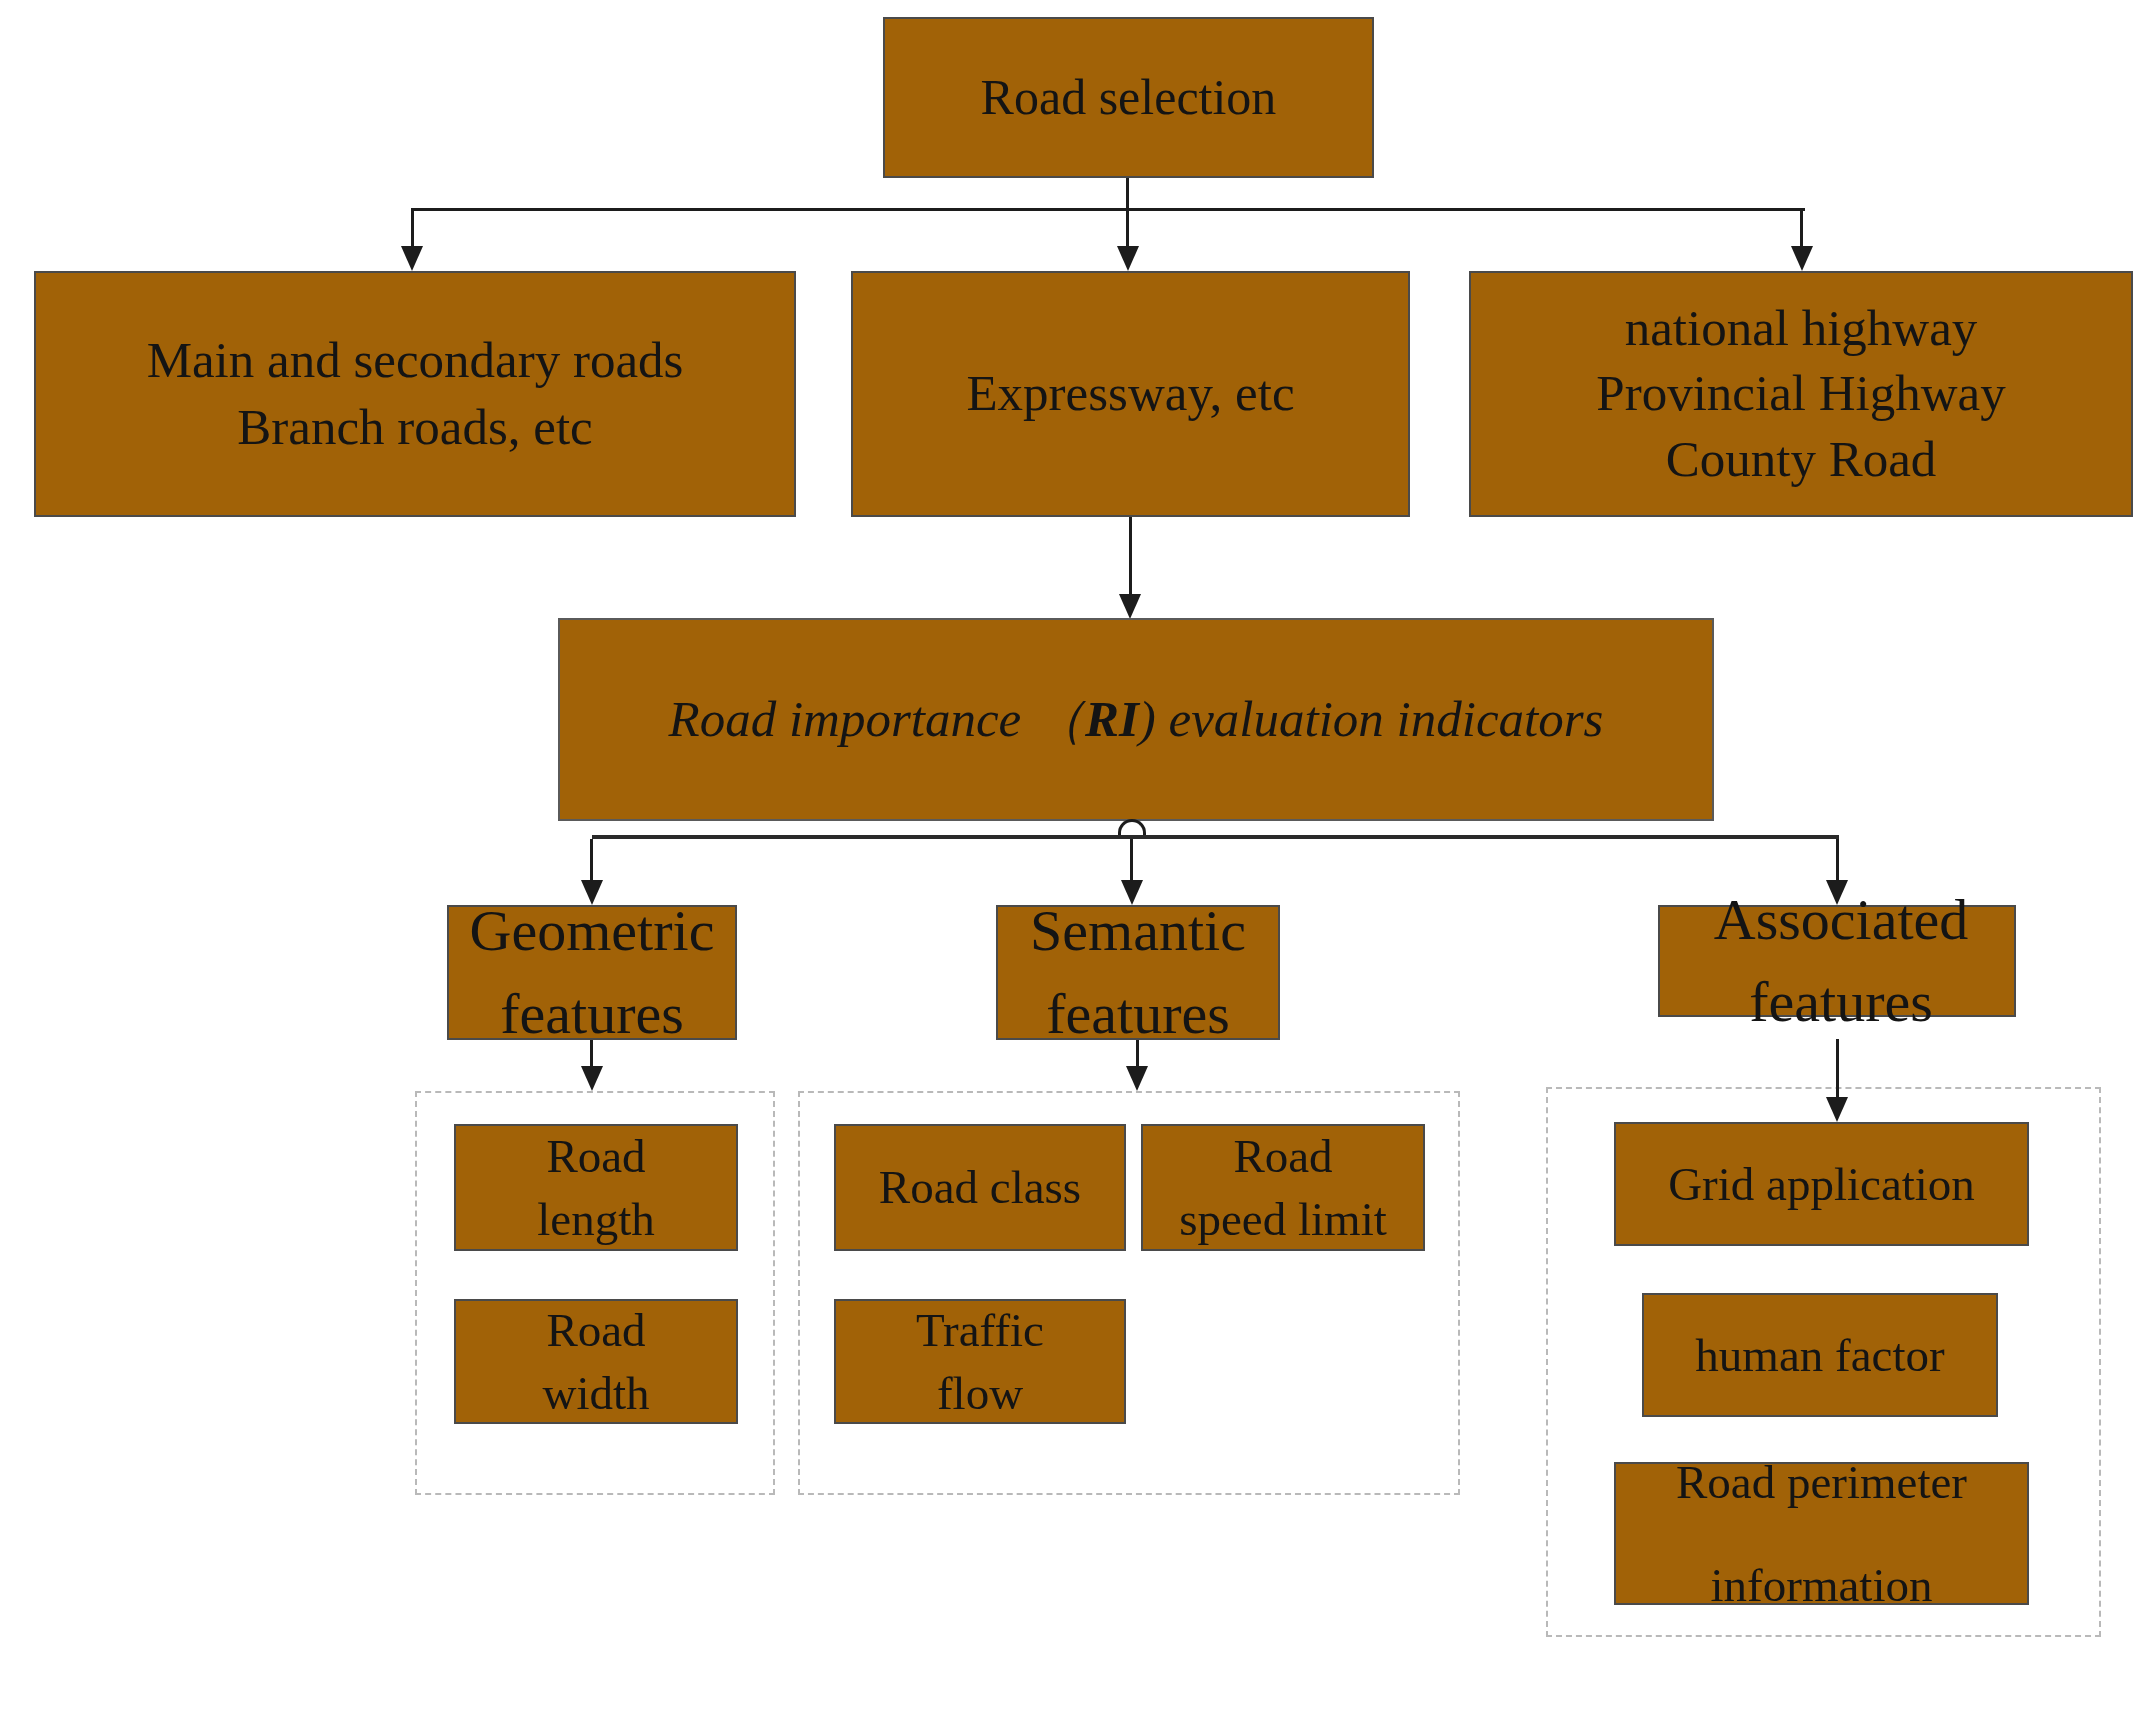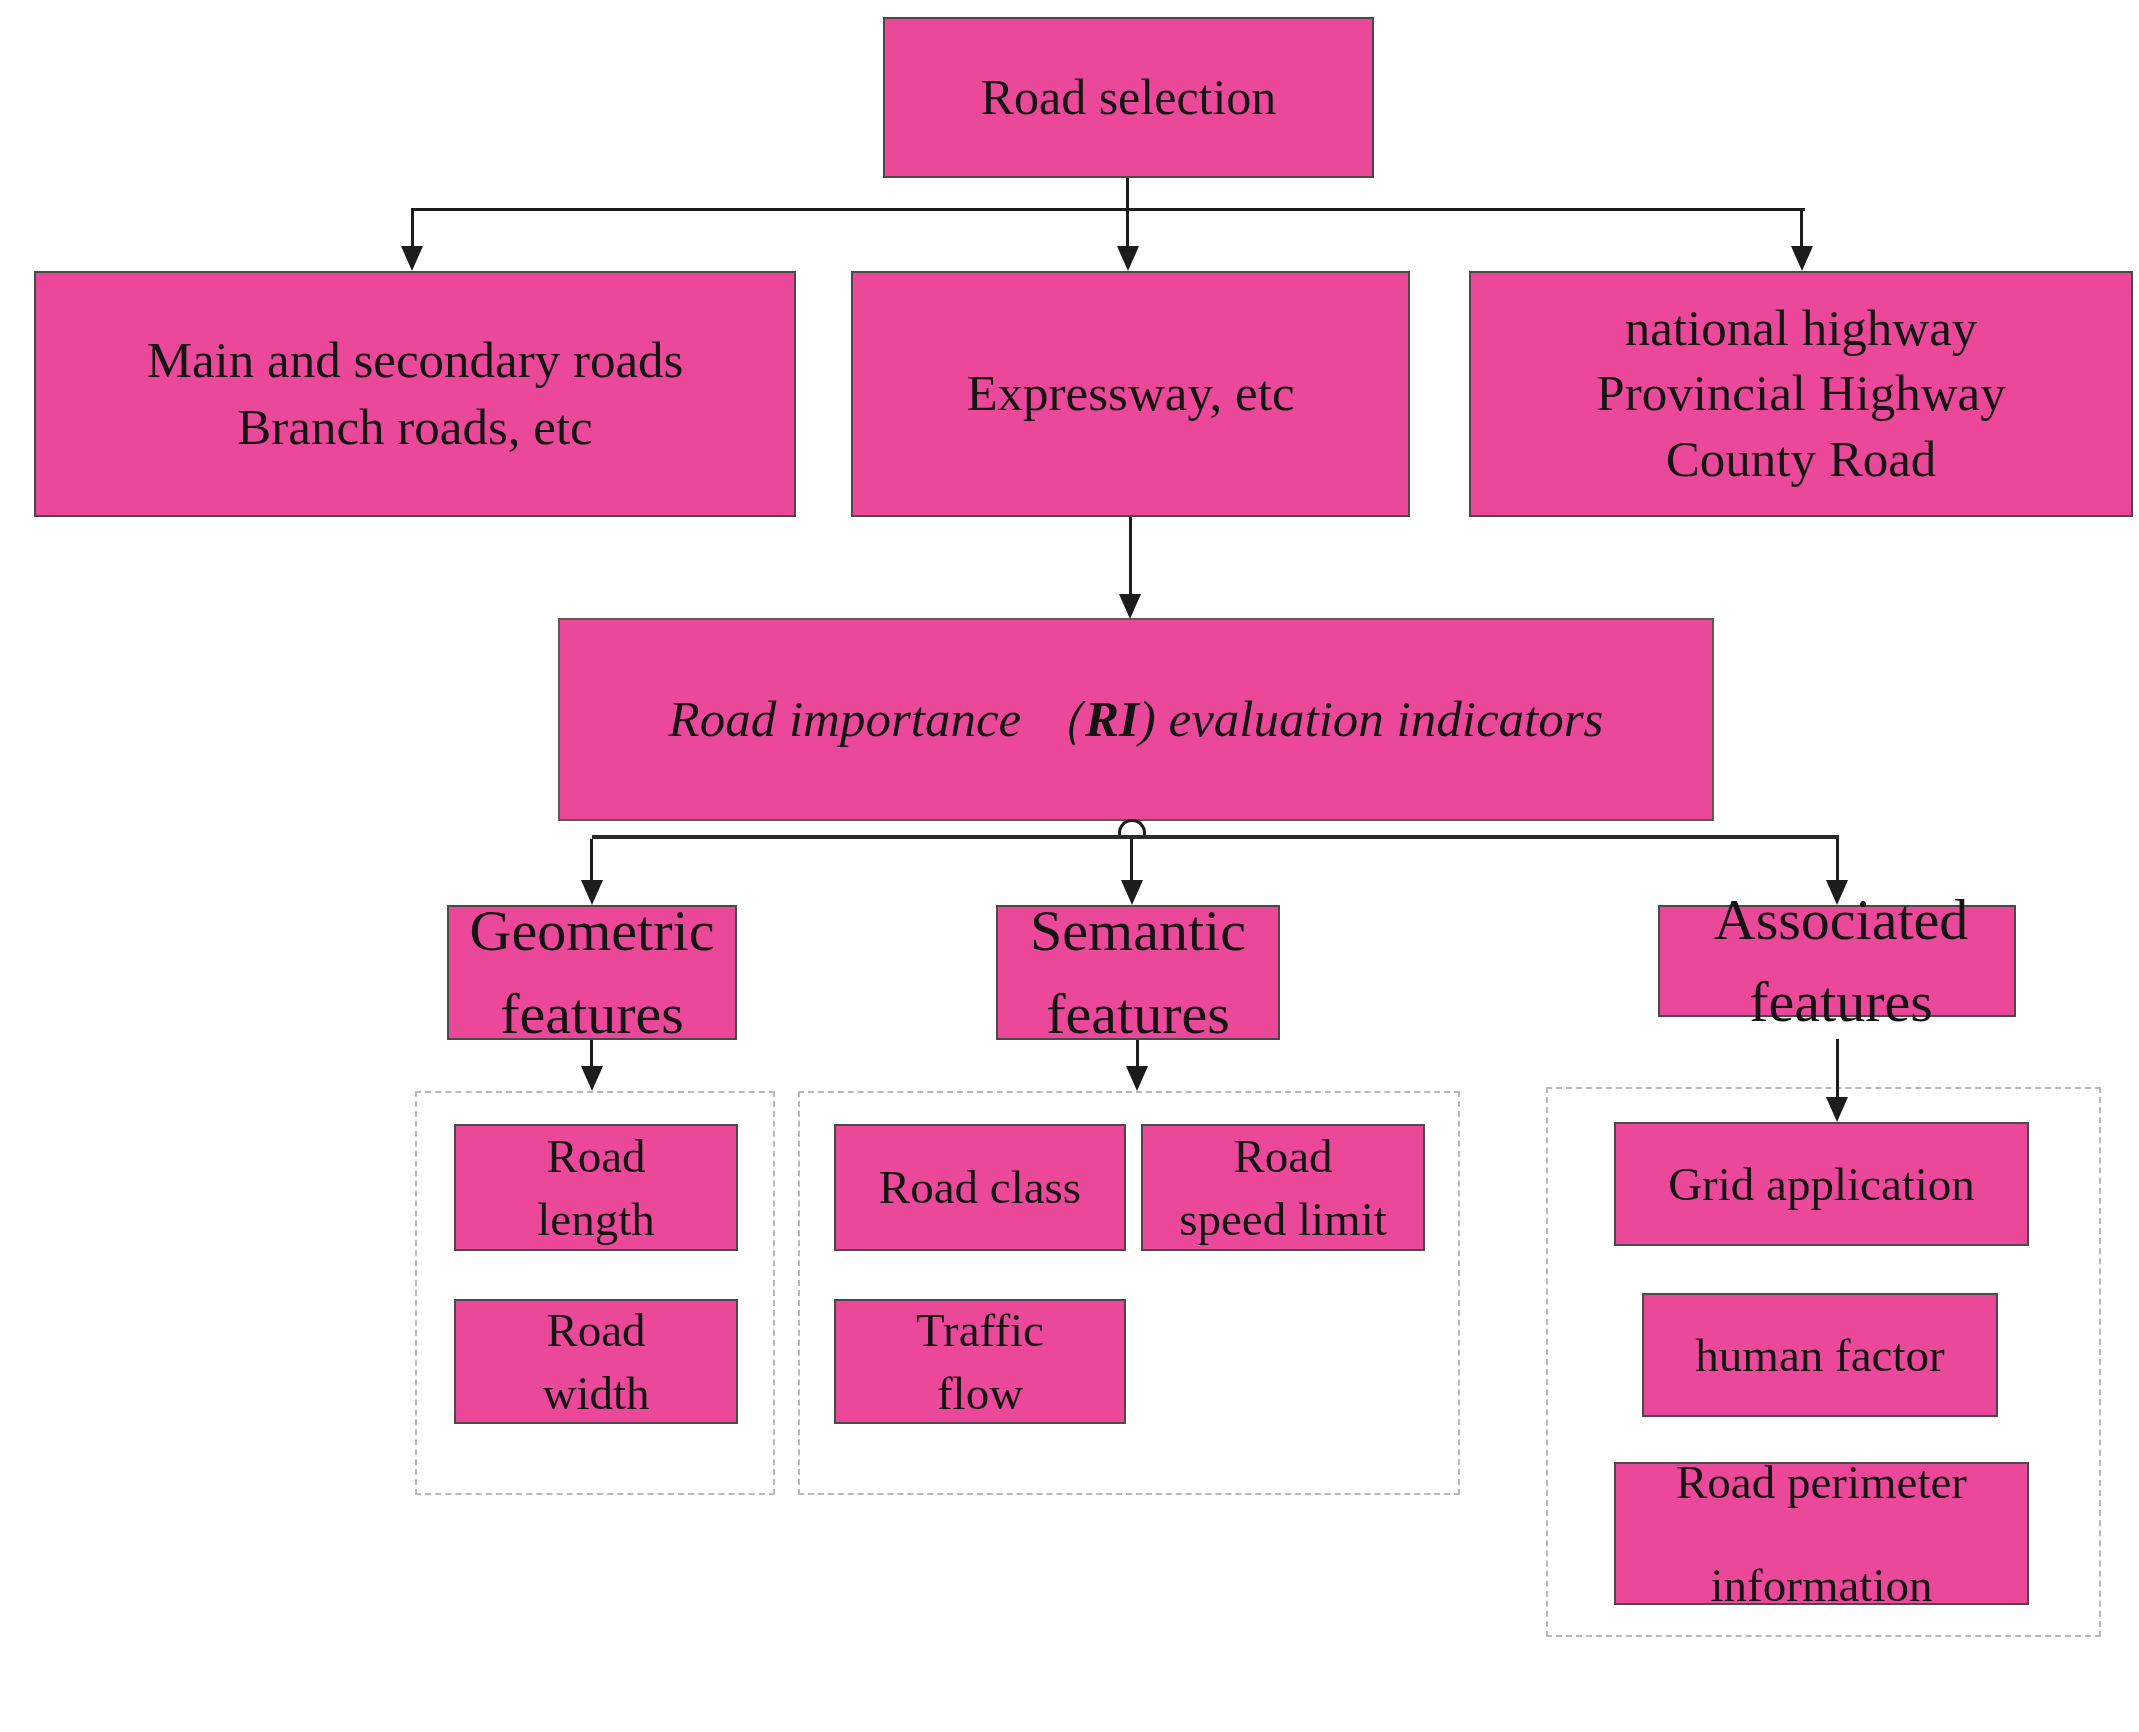--- a/index.html
+++ b/index.html
@@ -16,21 +16,21 @@
     position: relative;
     width: 2140px;
     height: 1732px;
     background: var(--bg);
     overflow: hidden;
     font-family: "Liberation Serif", "DejaVu Serif", serif;
     color: var(--text);
   }
   .box {
     position: absolute;
-    background: #ec4899;
+    background: #a16207;
     border: 2.3px solid var(--box_border);
     display: flex;
     flex-direction: column;
     align-items: center;
     justify-content: center;
     text-align: right;
     z-index: 3;
   }
   .box .line { display: block; white-space: nowrap; }
   .fs-big  { font-size: 51px; line-height: 1.32; }

